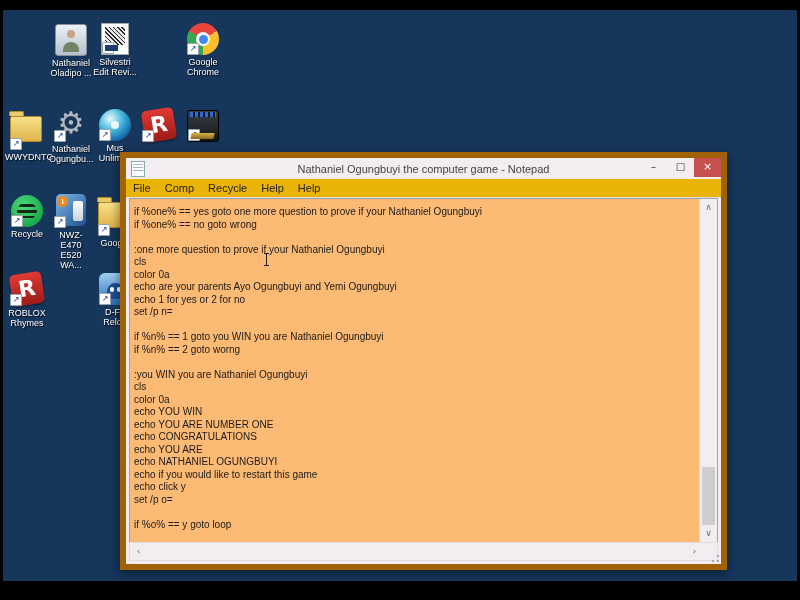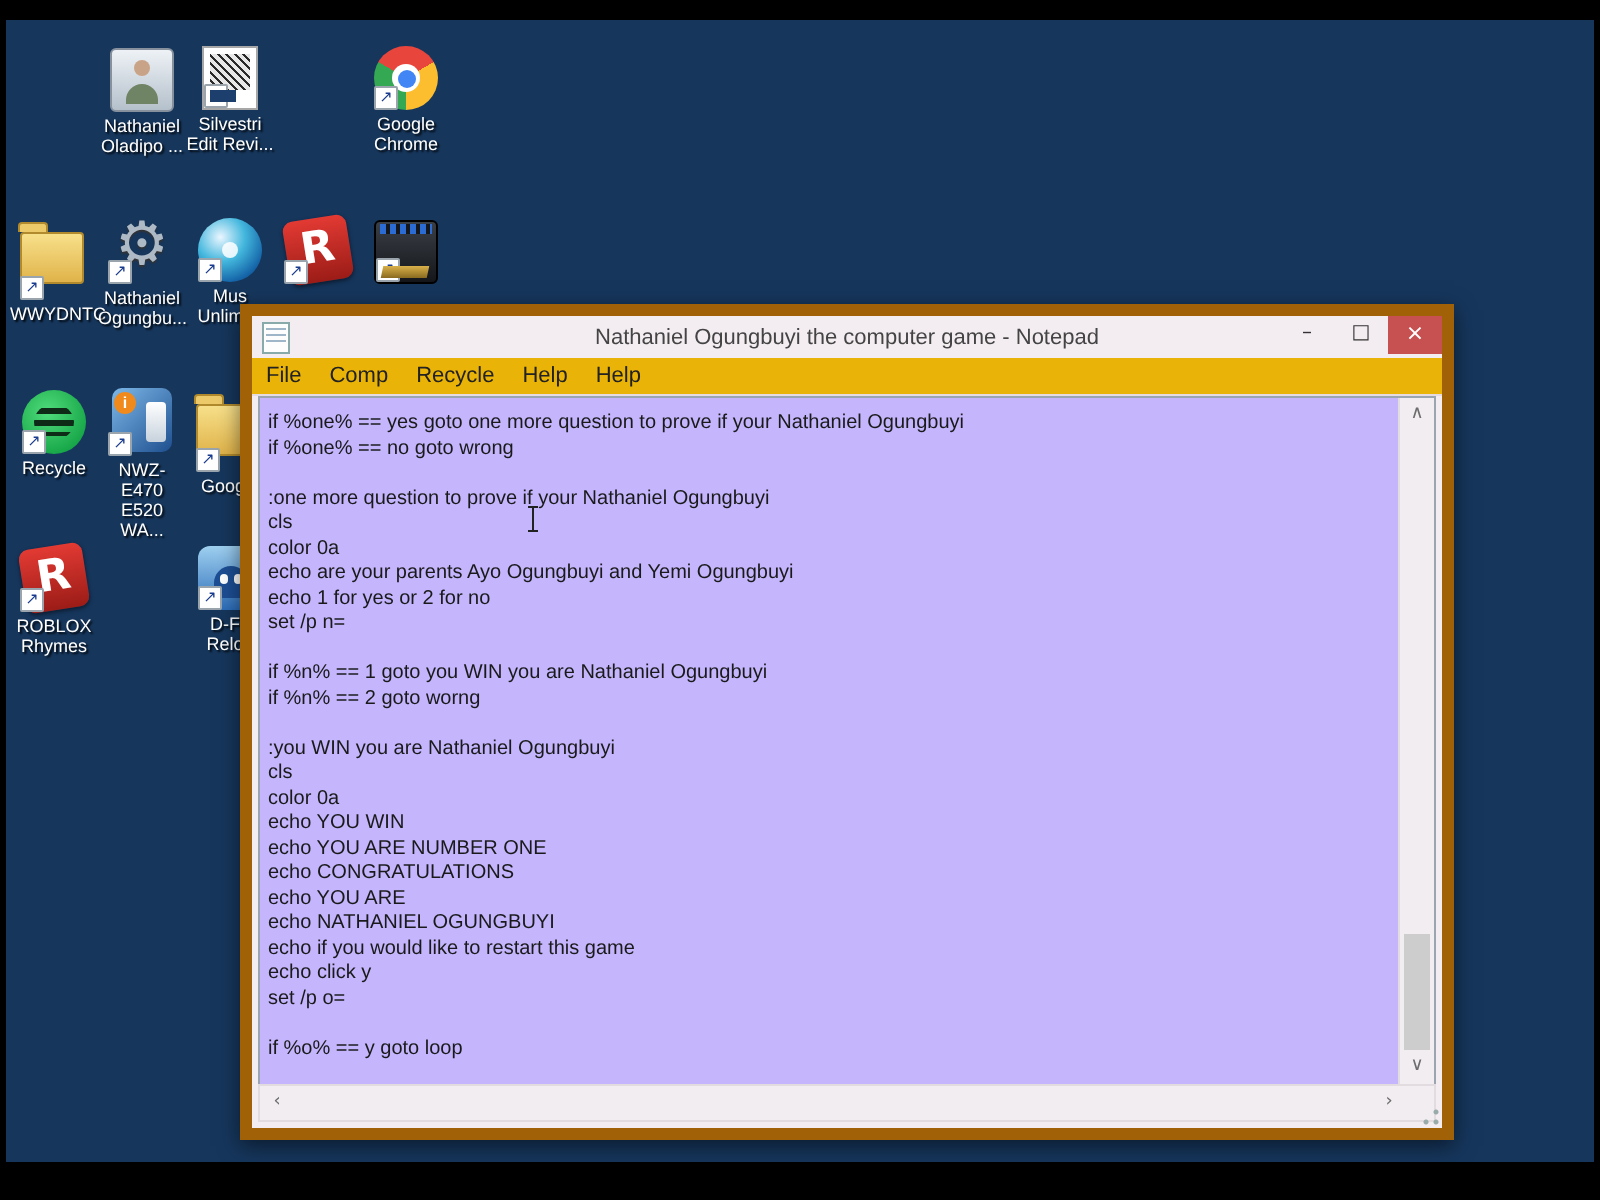--- a/index.html
+++ b/index.html
@@ -115,21 +115,21 @@
   .win-buttons { position:absolute; right:0; top:0; display:flex; height:19px; }
   .win-btn { width:27px; height:19px; font-size:10px; line-height:18px; text-align:center;
       color:#333; font-family:"DejaVu Sans", sans-serif; cursor:pointer; }
   .win-btn.close { background:#c75050; color:#fff; font-size:11px; }
 
   .menubar { height:18px; background:#eab308; border-bottom:1px solid #e4dce2;
       display:flex; align-items:center; padding-left:0; }
   .menu-item { font-size:11px; color:#222; padding:0 7px; cursor:pointer; }
 
   .editor-wrap { position:absolute; left:3px; right:3px; top:40px; bottom:21px;
-      border:1px solid #9aa5af; background:#c4b5fd;padding-left:44px; }
+      border:1px solid #9aa5af; background:#fdba74;padding-left:44px; }
   .editor-text { position:absolute; left:4px; top:7px; right:20px; bottom:0; margin:0;
       font-family:"Liberation Sans", sans-serif; font-size:10px; line-height:12.5px;
       color:#1a1a1a; white-space:pre; overflow:hidden; cursor:text; }
 
   .vscroll { position:absolute; top:0; bottom:0; right:0; width:17px; background:#f2edf0;
       border-left:1px solid #e2dbe0; }
   .scroll-arrow { position:absolute; width:17px; height:17px; text-align:center;
       font-size:9px; color:#6d6d6d; line-height:17px; font-family:"DejaVu Sans", sans-serif; cursor:pointer; }
   .vscroll .up { top:0; }
   .vscroll .down { bottom:0; }

